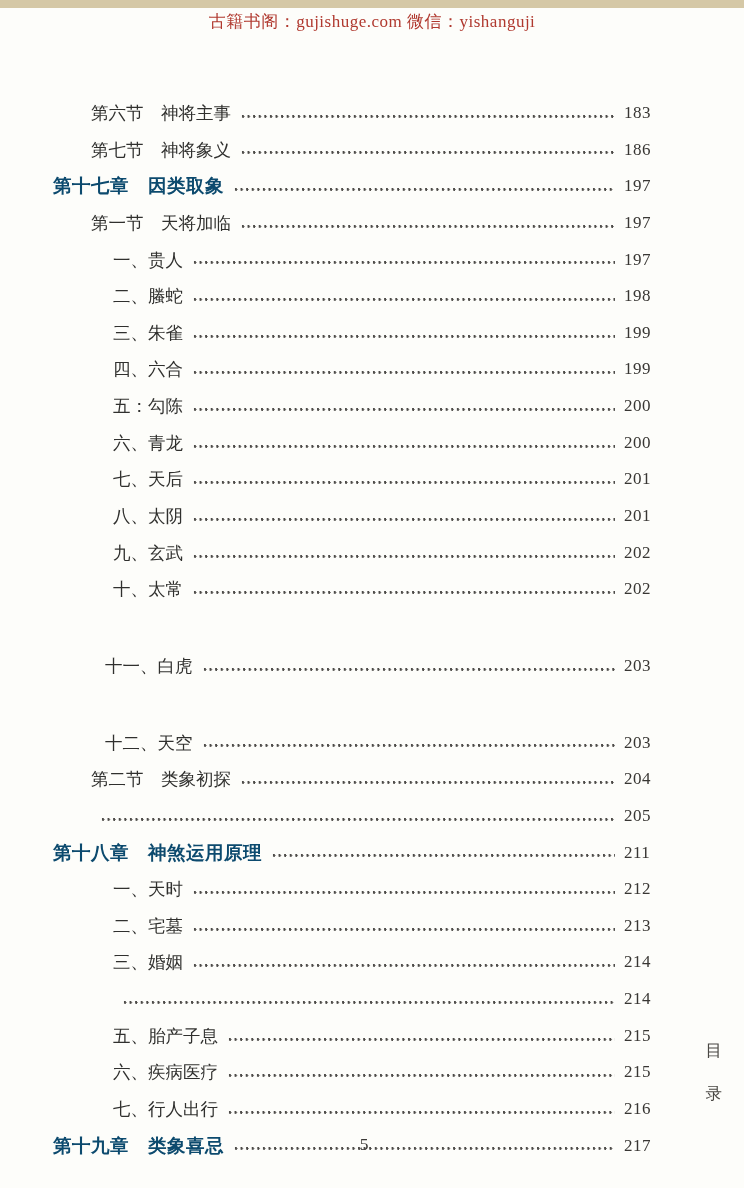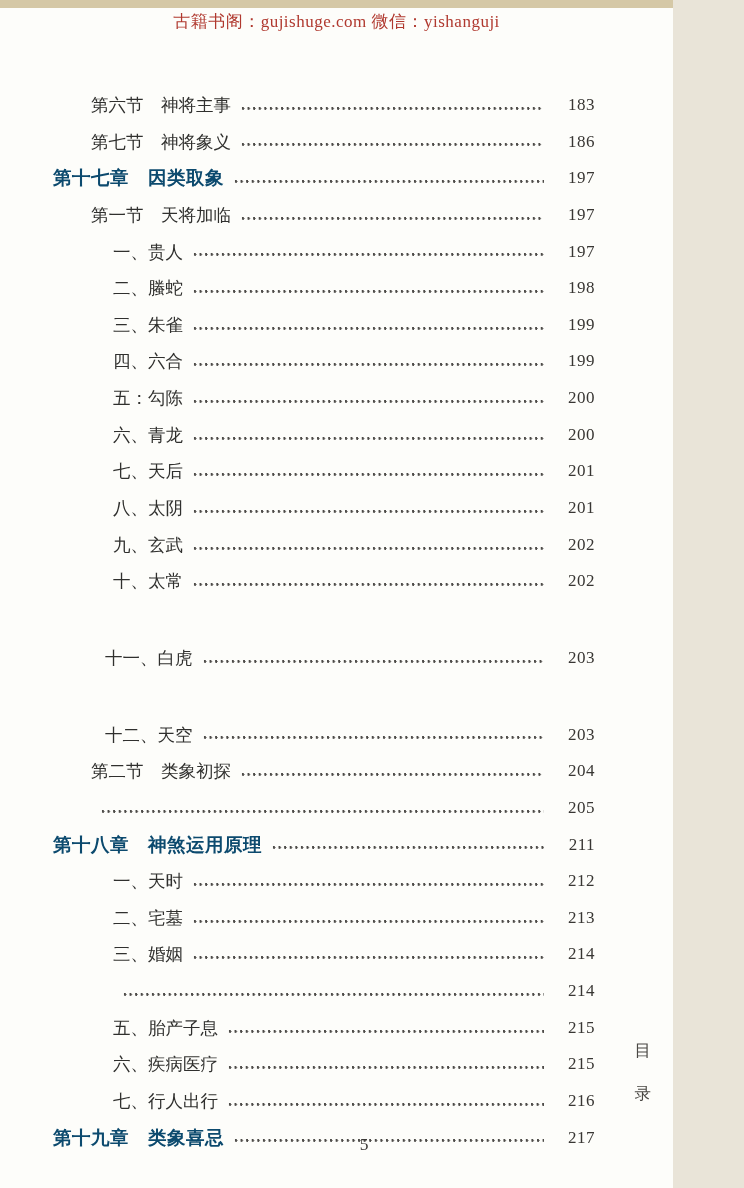--- a/index.html
+++ b/index.html
@@ -3,40 +3,40 @@
 <meta charset="utf-8">
 <style>
   html, body { margin: 0; padding: 0; }
   body {
     width: 744px; height: 1188px;
     background: #e9e4d8;
     font-family: "Liberation Serif", serif;
   }
   .page {
     position: relative;
-    width: 673px; height: 1188px;
+    width: 744px; height: 1188px;
     background: #fdfdfa;
     overflow: hidden;
     color: #2e2c29;
   }
   .top-bar {
     position: absolute; top: 0; left: 0;
     width: 100%; height: 8px;
     background: #d5c8a6;
   }
   .promo {
     position: absolute; top: 10px; left: 0; right: 0;
     text-align: center;
     font-size: 17px;
     letter-spacing: 0.5px;
     color: #b0392f;
   }
   .toc {
     position: absolute;
-    top: 87px; left: 53px; right: 78px;
+    top: 95px; left: 53px; right: 78px;
   }
   .row {
     display: flex;
     align-items: center;
     height: 36.65px;
     font-size: 17.5px;
     line-height: 36.65px;
     color: #30302e;
   }
   .row .title { white-space: pre; flex: 0 0 auto; }
@@ -55,21 +55,21 @@
     height: 5px;
     margin: 0 9px 0 10px;
     position: relative;
     top: 3px;
     background-image: radial-gradient(circle at 2px 2.4px, #4d4b48 1.15px, rgba(0,0,0,0) 1.5px);
     background-size: 5.6px 5px;
     background-repeat: repeat-x;
   }
   .pageno {
     flex: 0 0 42px;
-    text-align: right;
+    text-align: left;
     font-size: 17px;
     color: #383633;
     letter-spacing: 0.5px;
   }
   .side-label {
     position: absolute;
     top: 1040px; right: 22px;
     display: flex;
     flex-direction: column;
     gap: 21px;

